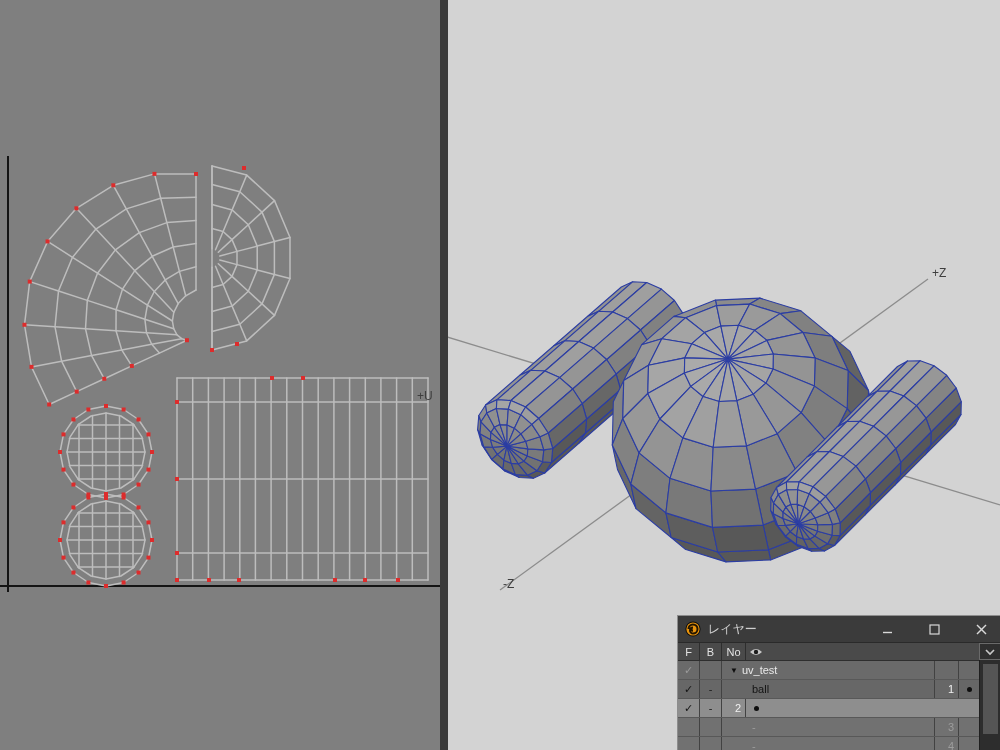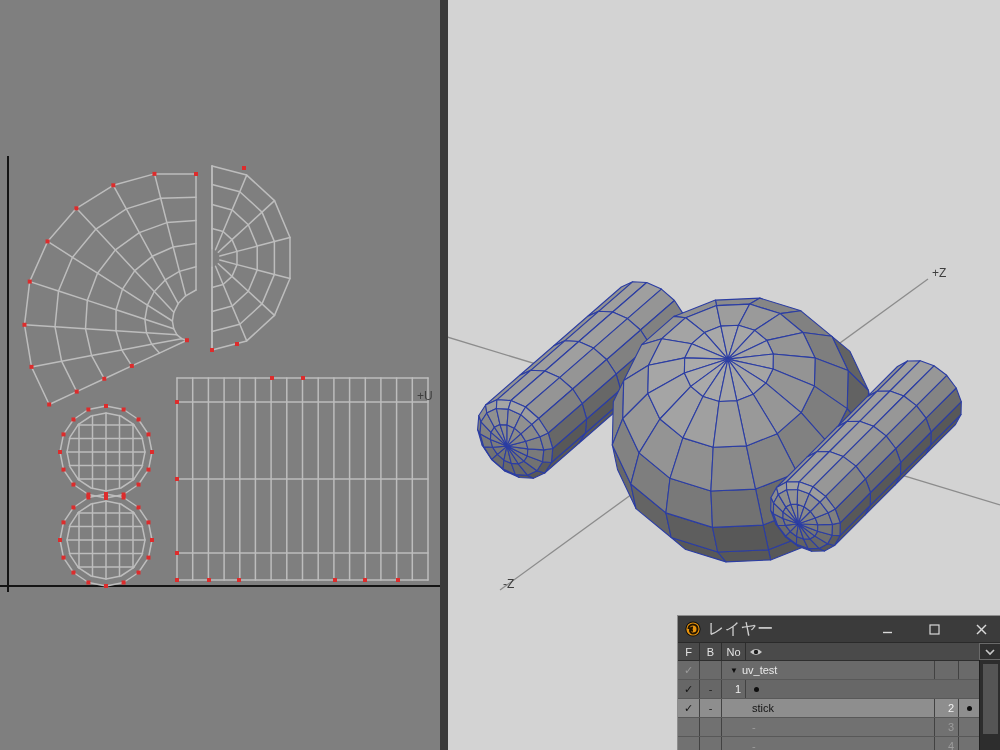--- a/index.html
+++ b/index.html
@@ -10,21 +10,21 @@
   .vp3d{position:absolute;left:448px;top:0;width:552px;height:750px;background:var(--v3bg,#d3d3d3);}
   svg{display:block;}
   .axis-label{fill:var(--lblc,#3e3e3e);font-size:12px;font-family:"Liberation Sans","DejaVu Sans",sans-serif;}
 
   
   .layer-win{position:absolute;left:677px;top:615px;width:324px;height:136px;background:#6e6e6e;
              border:1px solid #8d8d8d;border-right:none;box-sizing:border-box;overflow:hidden;
              display:flex;flex-direction:column;font-size:11px;}
   .ltitle{flex:0 0 26px;height:26px;background:#3b3b3b;display:flex;align-items:center;
           padding:0 14px 0 7px;gap:7px;border-bottom:1px solid #2a2a2a;}
-  .ttext{color:#cfcfcf;font-size:16px;}
+  .ttext{color:#cfcfcf;font-size:12px;}
   .wbtns{margin-left:auto;display:flex;gap:36px;align-items:center;}
   .wbtn{width:11px;height:11px;display:flex;align-items:center;justify-content:center;cursor:default;}
   .lbody{flex:1;display:flex;min-height:0;}
   .lmain{flex:1;display:flex;flex-direction:column;min-width:0;}
   .lheader{flex:0 0 17px;height:17px;background:#4a4a4a;display:flex;color:#e3e3e3;
            border-bottom:1px solid #2e2e2e;}
   .lh{border-right:1px solid #2e2e2e;box-sizing:border-box;display:flex;align-items:center;justify-content:center;}
   .wf{width:22px}.wb{width:22px}
   .wn{flex:1;justify-content:flex-start;padding-left:14px}
   .wno{width:24px}.weye{width:20px;border-right:none}
@@ -503,31 +503,31 @@
               <div class="lc cn">
                 <span class="exp">▼</span>
                 <span class="nm">uv_test</span>
               </div>
               <div class="lc cno"></div>
               <div class="lc ceye"></div>
             </div>
             <div class="lrow">
               <div class="lc cf">✓</div>
               <div class="lc cb">-</div>
+              <div class="lc cn">
+                <span class="nm">ball</span>
+              </div>
               <div class="lc cno">1</div>
               <div class="lc ceye">
                 <span class="dotv"></span>
               </div>
             </div>
             <div class="lrow sel">
               <div class="lc cf">✓</div>
               <div class="lc cb">-</div>
-              <div class="lc cn">
-                <span class="nm">stick</span>
-              </div>
               <div class="lc cno">2</div>
               <div class="lc ceye">
                 <span class="dotv"></span>
               </div>
             </div>
             <div class="lrow dim">
               <div class="lc cf"></div>
               <div class="lc cb"></div>
               <div class="lc cn">
                 <span class="nm">-</span>

